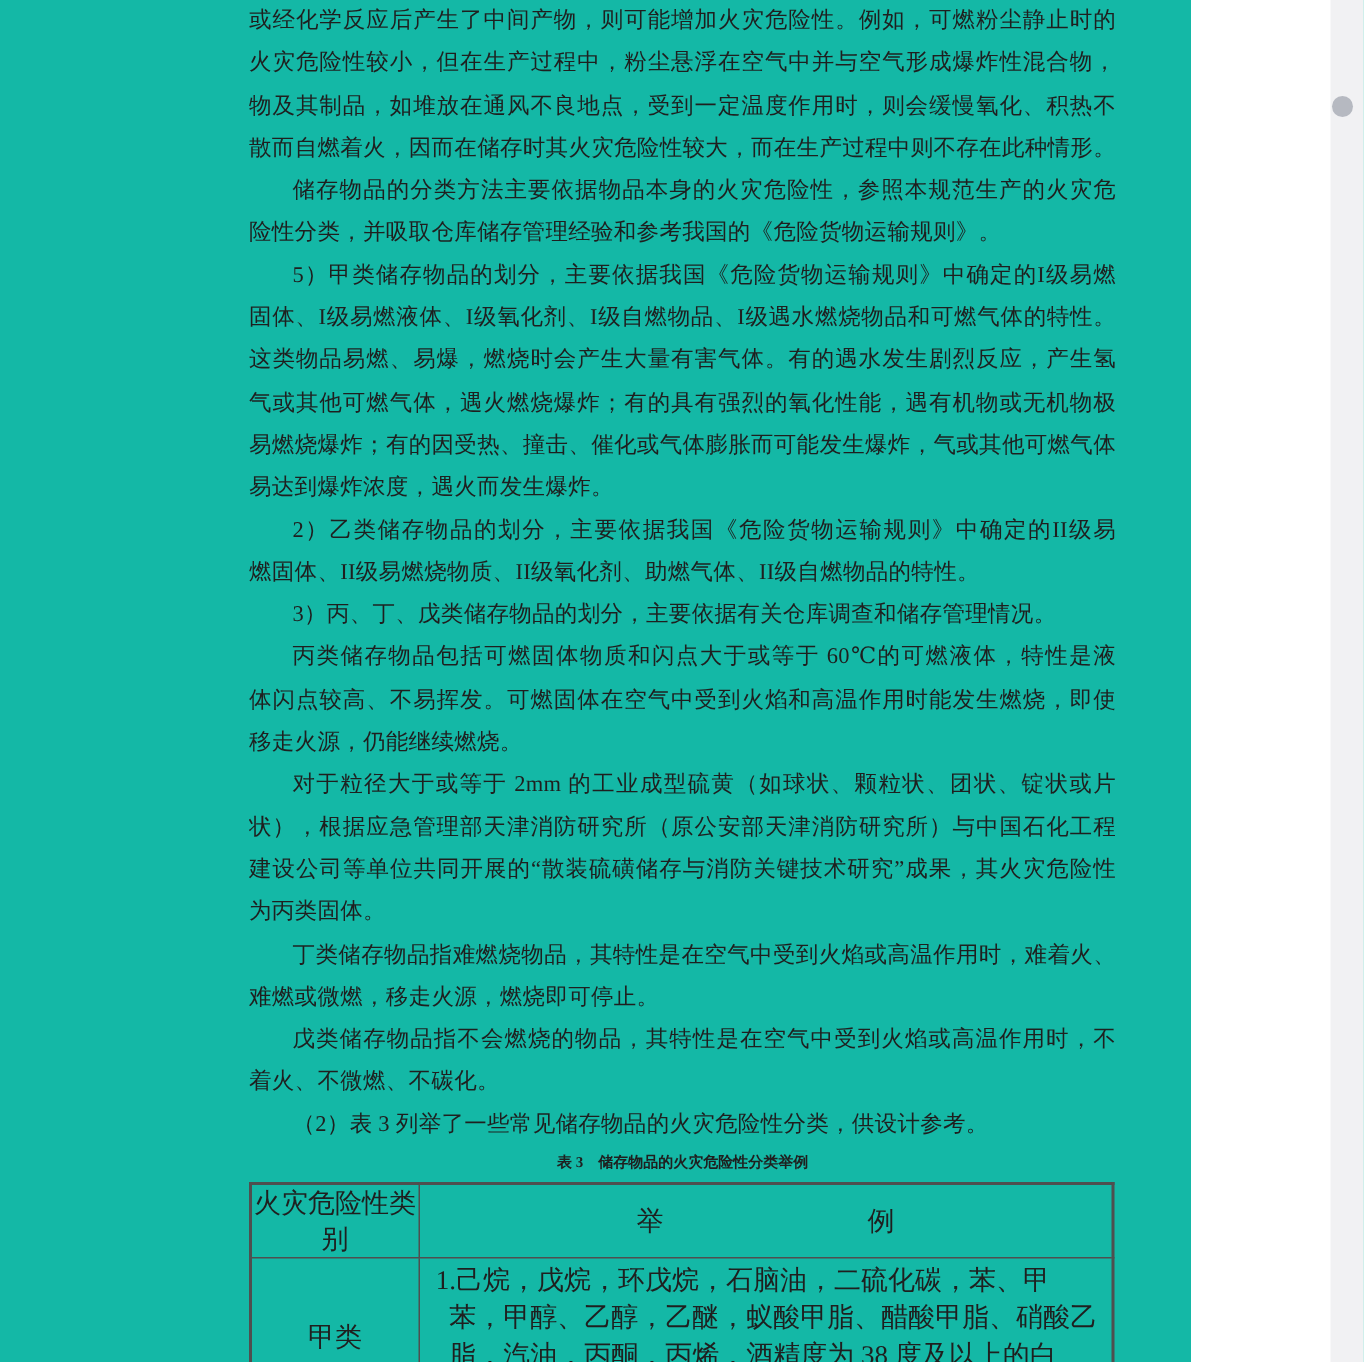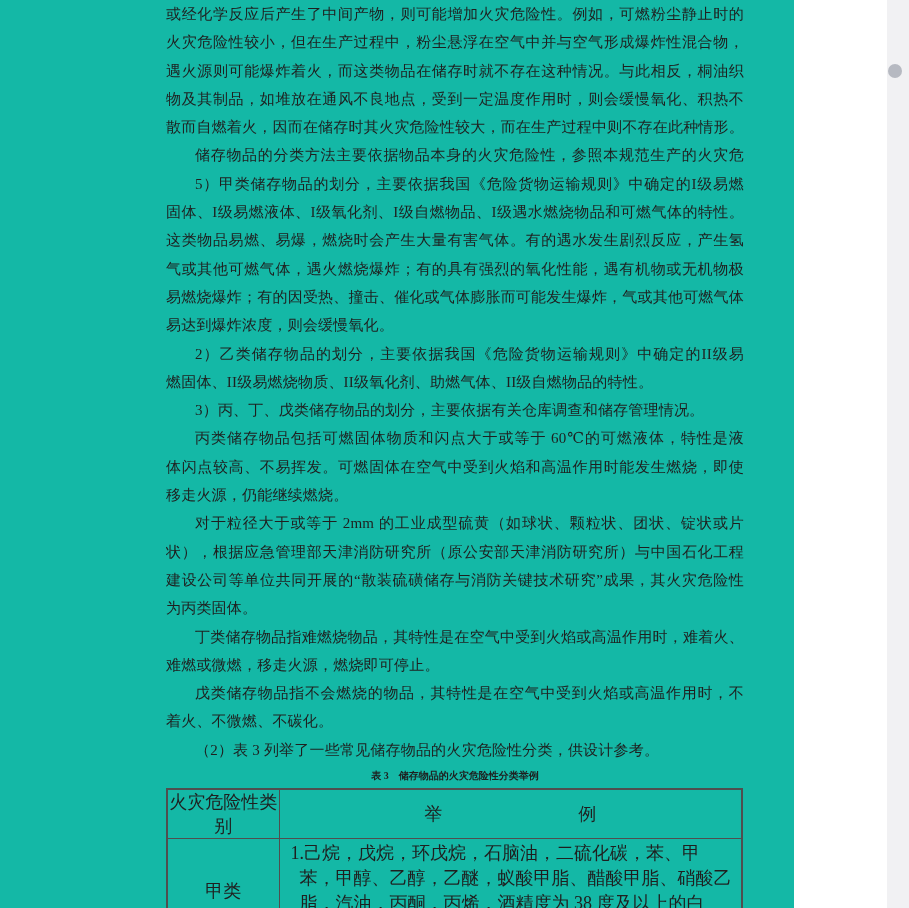--- a/index.html
+++ b/index.html
@@ -82,30 +82,30 @@
 </style>
 </head>
 <body>
 
 <div class="page">
 
   <div class="content">
     <div>
         <div class="line">或经化学反应后产生了中间产物，则可能增加火灾危险性。例如，可燃粉尘静止时的</div>
         <div class="line">火灾危险性较小，但在生产过程中，粉尘悬浮在空气中并与空气形成爆炸性混合物，</div>
-        <div class="line">遇火源则可能爆炸着火，而这类物品在储存时就不存在这种情况。与此相反，桐油织</div>
         <div class="line">物及其制品，如堆放在通风不良地点，受到一定温度作用时，则会缓慢氧化、积热不</div>
         <div class="line">散而自燃着火，因而在储存时其火灾危险性较大，而在生产过程中则不存在此种情形。</div>
         <div class="line ind">储存物品的分类方法主要依据物品本身的火灾危险性，参照本规范生产的火灾危</div>
+        <div class="line end">险性分类，并吸取仓库储存管理经验和参考我国的《危险货物运输规则》。</div>
         <div class="line ind">5）甲类储存物品的划分，主要依据我国《危险货物运输规则》中确定的I级易燃</div>
         <div class="line">固体、I级易燃液体、I级氧化剂、I级自燃物品、I级遇水燃烧物品和可燃气体的特性。</div>
         <div class="line">这类物品易燃、易爆，燃烧时会产生大量有害气体。有的遇水发生剧烈反应，产生氢</div>
         <div class="line">气或其他可燃气体，遇火燃烧爆炸；有的具有强烈的氧化性能，遇有机物或无机物极</div>
         <div class="line">易燃烧爆炸；有的因受热、撞击、催化或气体膨胀而可能发生爆炸，气或其他可燃气体</div>
-        <div class="line end">易达到爆炸浓度，则会缓慢氧化。</div>
+        <div class="line end">易达到爆炸浓度，遇火而发生爆炸。</div>
         <div class="line ind">2）乙类储存物品的划分，主要依据我国《危险货物运输规则》中确定的II级易</div>
         <div class="line end">燃固体、II级易燃烧物质、II级氧化剂、助燃气体、II级自燃物品的特性。</div>
         <div class="line ind end">3）丙、丁、戊类储存物品的划分，主要依据有关仓库调查和储存管理情况。</div>
         <div class="line ind">丙类储存物品包括可燃固体物质和闪点大于或等于 60℃的可燃液体，特性是液</div>
         <div class="line">体闪点较高、不易挥发。可燃固体在空气中受到火焰和高温作用时能发生燃烧，即使</div>
         <div class="line end">移走火源，仍能继续燃烧。</div>
         <div class="line ind">对于粒径大于或等于 2mm 的工业成型硫黄（如球状、颗粒状、团状、锭状或片</div>
         <div class="line">状），根据应急管理部天津消防研究所（原公安部天津消防研究所）与中国石化工程</div>
         <div class="line">建设公司等单位共同开展的“散装硫磺储存与消防关键技术研究”成果，其火灾危险性</div>
         <div class="line end">为丙类固体。</div>

